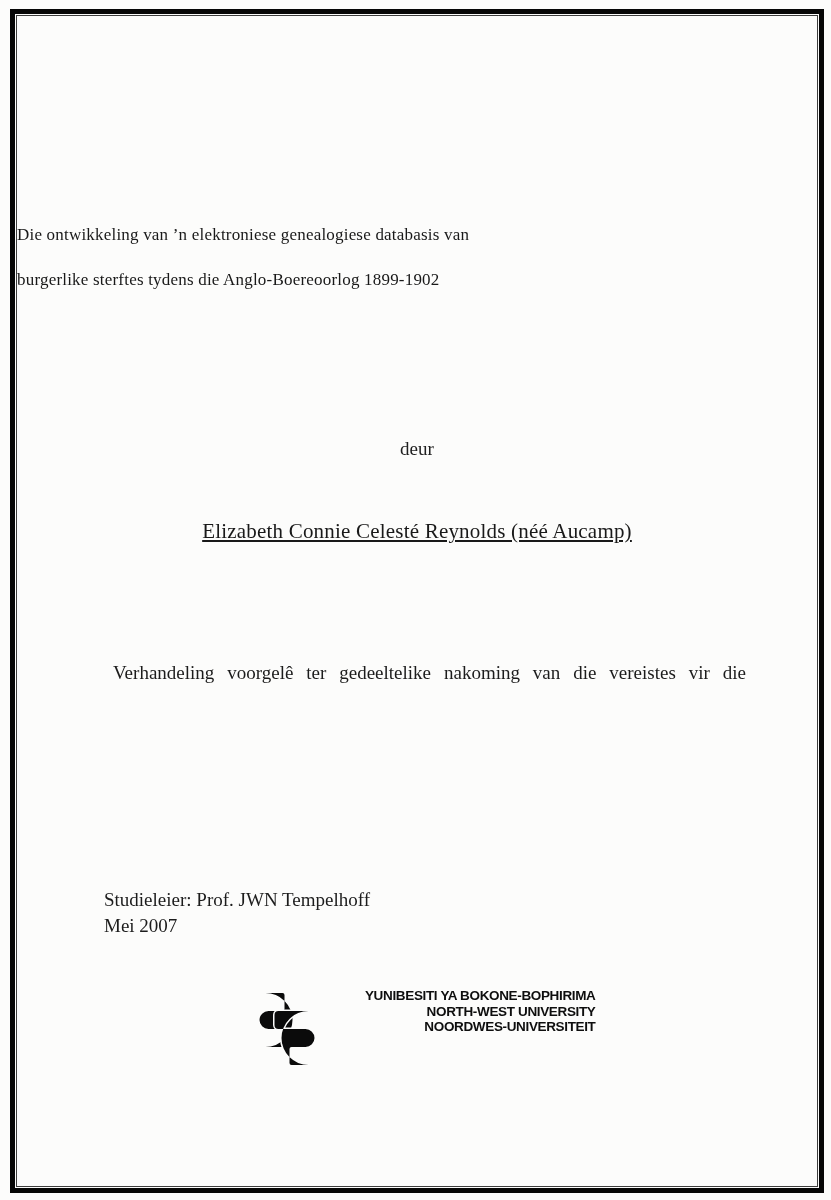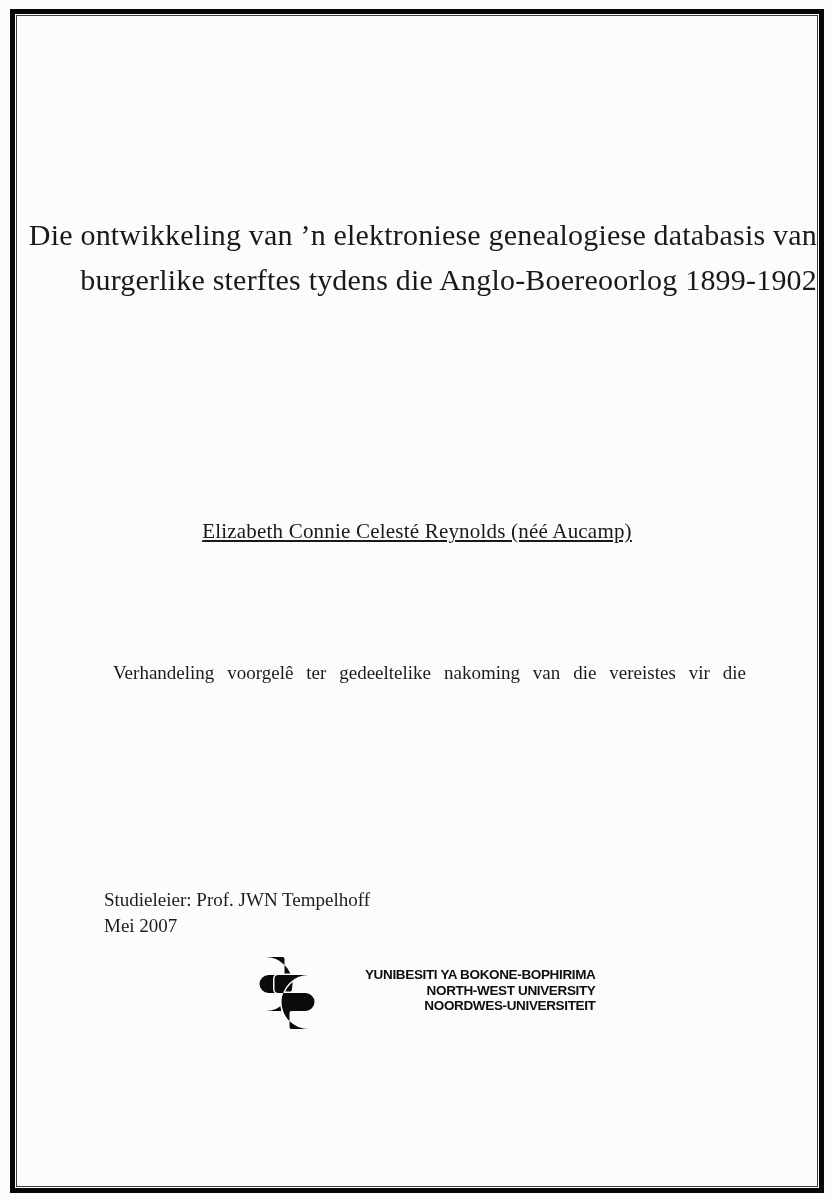--- a/index.html
+++ b/index.html
@@ -26,22 +26,22 @@
   .frame-inner {
     position: absolute;
     inset: 1px;
     border: 1px solid #3c3c3c;
   }
   .title-block {
     position: absolute;
     top: 196px;
     left: 0;
     width: 100%;
-    text-align: right;
-    font-size: 30px;
+    text-align: left;
+    font-size: 17px;
     line-height: 45px;
     letter-spacing: 0.2px;
     color: #191919;
   }
   .byline {
     position: absolute;
     top: 422px;
     left: 0;
     width: 100%;
     text-align: center;
@@ -75,25 +75,25 @@
   .supervisor-block {
     position: absolute;
     top: 871px;
     left: 87px;
     font-size: 19px;
     line-height: 25.5px;
     color: #1c1c1c;
   }
   .logo-row {
     position: absolute;
-    top: 936px;
+    top: 972px;
     left: 50%;
     transform: translateX(-50%);
     display: flex;
-    align-items: center;
+    align-items: flex-start;
     white-space: nowrap;
     gap: 44px;
   }
   .nwu-mark {
     display: block;
     margin-top: 5px;
     flex: 0 0 auto;
   }
   .nwu-mark .link {
     fill: #0b0b0b;
@@ -118,20 +118,21 @@
 
 <div class="page">
   <div class="frame-outer">
     <div class="frame-inner">
 
       <div class="title-block">
         <div>Die ontwikkeling van ’n elektroniese genealogiese databasis van</div>
         <div>burgerlike sterftes tydens die Anglo-Boereoorlog 1899-1902</div>
       </div>
 
+      <div class="byline">deur</div>
 
       <div class="author">Elizabeth Connie Celesté Reynolds (néé Aucamp)</div>
 
       <div class="statement">
         <div class="st-line1">Verhandeling voorgelê ter gedeeltelike nakoming van die vereistes vir die</div>
       </div>
 
       <div class="supervisor-block">
         <div>Studieleier: Prof. JWN Tempelhoff</div>
         <div>Mei 2007</div>

